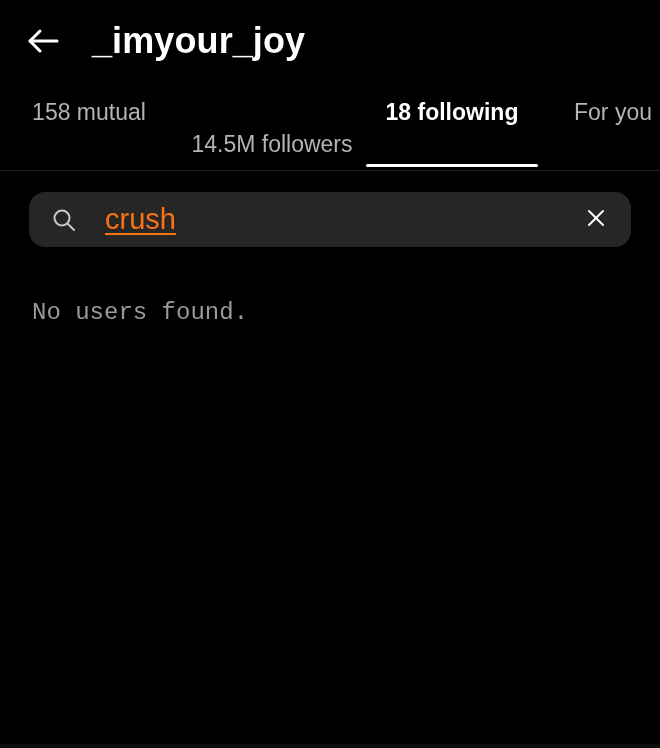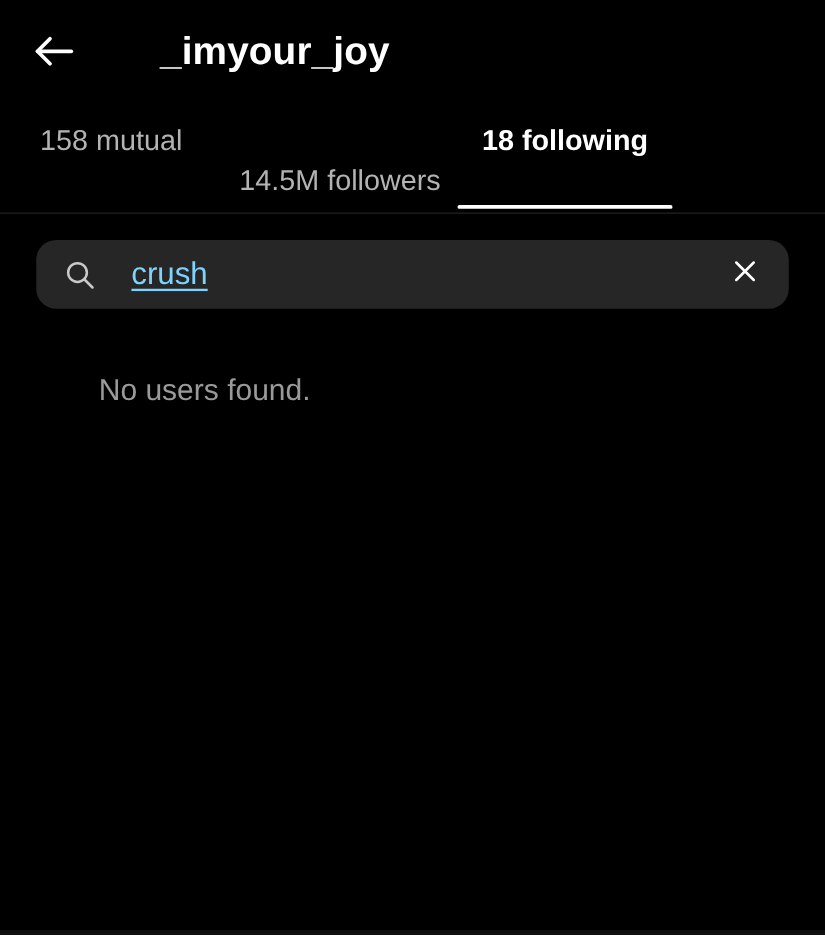--- a/index.html
+++ b/index.html
@@ -32,25 +32,25 @@
     display: flex;
     align-items: center;
     justify-content: center;
     cursor: pointer;
     flex: 0 0 auto;
   }
 
   .back-button svg { display: block; }
 
   .page-title {
-    font-size: 31px;
+    font-size: 36px;
     font-weight: bold;
     color: #ffffff;
     letter-spacing: 0.1px;
-    margin-left: 54px;
+    margin-left: 18px;
     white-space: nowrap;
   }
 
   
   .tabbar {
     position: relative;
     height: 88px;
     display: flex;
     align-items: flex-start;
     padding-top: 16px;
@@ -135,42 +135,43 @@
     justify-content: center;
   }
 
   .search-value-wrap {
     flex: 1 1 auto;
     margin-left: 28px;
     overflow: hidden;
   }
 
   .search-value {
-    font-size: 25px;
-    color: #7dd3fc;
+    font-size: 29px;
+    color: #f97316;
     text-decoration: underline;
     text-underline-offset: 4px;
     text-decoration-thickness: 2px;
     line-height: 1.1;
     white-space: nowrap;
   }
 
   .clear-button {
     flex: 0 0 auto;
     width: 34px;
     height: 34px;
     display: flex;
     align-items: center;
     justify-content: center;
     cursor: pointer;
   }
 
   
   .results {
-    padding: 52px 0 0 79px;
+    padding: 52px 0 0 32px;
+    font-family: Liberation Mono, monospace;
   }
 
   .empty-message {
     font-size: 24px;
     color: #9a9a9a;
     line-height: 1.2;
   }
 
   
   .bottom-strip {
@@ -204,20 +205,21 @@
   </div>
   <div class="tab tab-followers">
     <span class="tab-label">14.5M followers</span>
     <span class="tab-underline"></span>
   </div>
   <div class="tab tab-following active">
     <span class="tab-label">18 following</span>
     <span class="tab-underline"></span>
   </div>
   <div class="tab tab-foryou">
+    <span class="tab-label">For you</span>
     <span class="tab-underline"></span>
   </div>
 </div>
 <div class="tab-divider"></div>
 
 <div class="search-area">
   <div class="search-field">
     <span class="search-icon">
       <svg width="26" height="26" viewBox="0 0 26 26" fill="none">
         <circle cx="11" cy="11" r="7.5" stroke="#c9c9c9" stroke-width="2"></circle>

